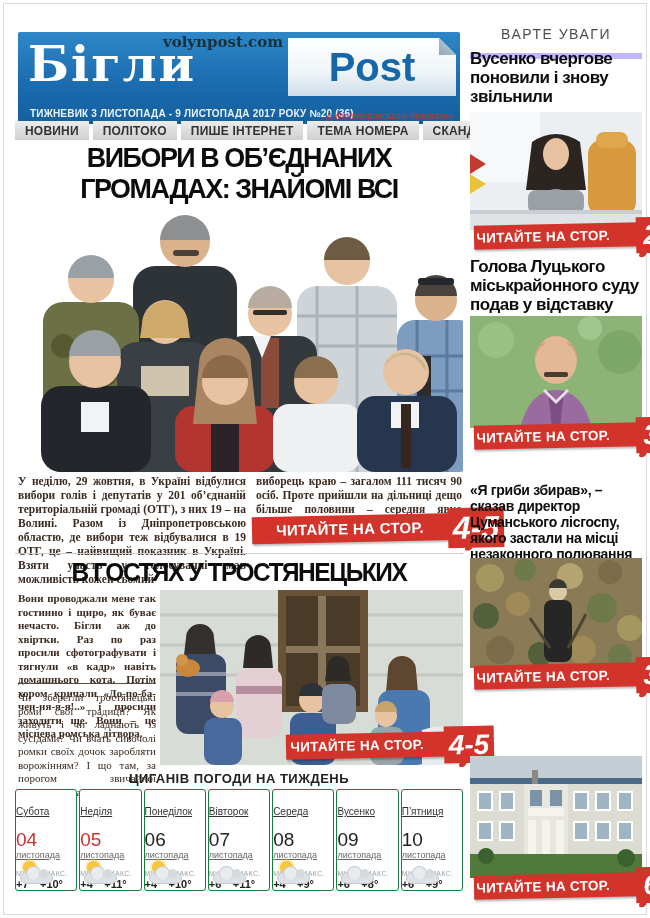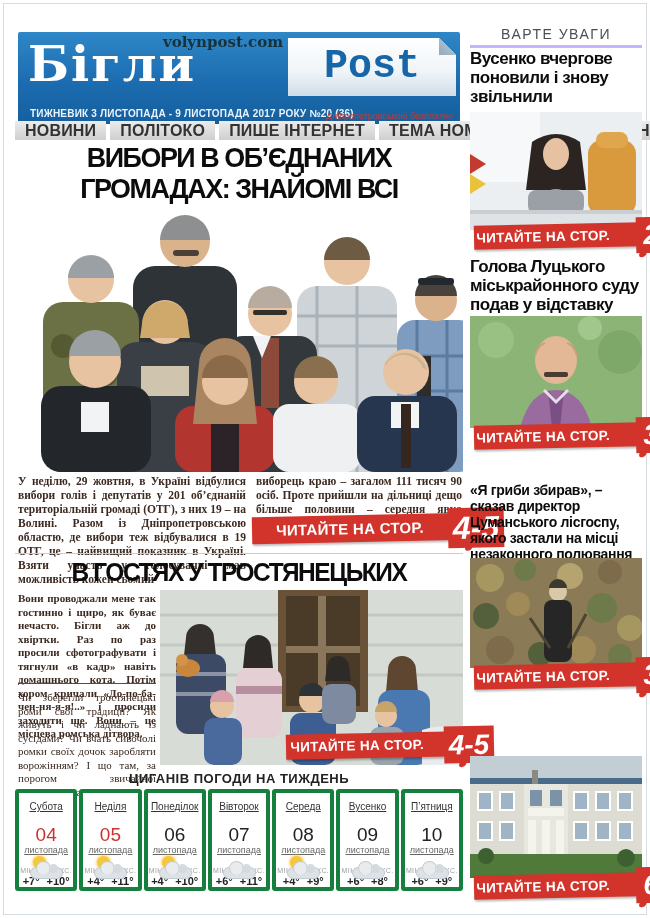--- a/index.html
+++ b/index.html
@@ -16,30 +16,30 @@
     font-family:"DejaVu Serif",serif;font-weight:bold;font-size:15px;color:#16323e;}
   .mast-title{position:absolute;left:10px;top:8px;
     font-family:"DejaVu Serif",serif;font-weight:bold;font-size:48px;color:#ffffff;
     letter-spacing:2px;line-height:1;}
   .post-box{position:absolute;right:4px;top:6px;width:168px;height:58px;
     background:linear-gradient(180deg,#ffffff 0%,#eef4f8 60%,#cfdde8 100%);
     clip-path:polygon(0 0,calc(100% - 17px) 0,100% 17px,100% 100%,0 100%);
     display:flex;align-items:center;justify-content:center;}
   .post-fold{position:absolute;right:4px;top:6px;width:17px;height:17px;
     background:linear-gradient(225deg,transparent 49%,#a9bcc9 50%,#8fa8b8 100%);}
-  .post-text{font-family:Liberation Mono, monospace;font-weight:bold;font-size:40px;
+  .post-text{font-family:Liberation Sans, sans-serif;font-weight:bold;font-size:40px;
     color:#1767a8;line-height:1;}
   .mast-tagline{position:absolute;left:12px;bottom:5px;font-size:10px;font-weight:bold;
     color:#eaf3fa;letter-spacing:0.2px;}
   .mast-free{position:absolute;right:7px;bottom:3px;font-size:9px;color:#b5413a;}
 
   
   .nav{left:15px;top:121px;width:448px;height:19px;display:flex;gap:4px;}
   .nav-item{flex:0 0 auto;background:linear-gradient(180deg,#ececec,#cfcfcf);
-    color:#333;font-size:16px;font-weight:bold;display:flex;align-items:center;
+    color:#333;font-size:12px;font-weight:bold;display:flex;align-items:center;
     padding:0 10px;letter-spacing:0.2px;}
 
   
   .h1{left:8px;top:142px;width:462px;text-align:center;color:#0c0c0c;
     font-size:28px;font-weight:bold;line-height:31px;letter-spacing:-1.5px;
     transform:scaleX(0.96);transform-origin:center;}
   .h2{left:8px;top:557px;width:462px;text-align:center;color:#0c0c0c;
     font-size:26px;font-weight:bold;letter-spacing:-1.5px;
     transform:scaleX(0.94);transform-origin:center;}
 
@@ -65,41 +65,41 @@
   .rm-lead .num{right:-38px;top:-5px;width:56px;height:40px;font-size:32px;}
   .rm-story2{left:286px;top:733px;width:138px;height:25px;font-size:13.5px;padding-right:36px;}
   .rm-story2 .num{right:-34px;top:-5px;width:50px;height:37px;font-size:28px;}
   .rm-side{height:24px;font-size:13.5px;padding-right:30px;}
   .rm-side .num{right:-26px;top:-5px;width:30px;height:36px;font-size:28px;}
 
   
   .weather-title{left:15px;top:771px;width:448px;text-align:center;
     font-size:13px;font-weight:bold;color:#222;letter-spacing:0.5px;}
   .weather-row{left:15px;top:789px;width:448px;height:102px;display:flex;gap:2px;}
-  .wcard{flex:1 1 0;background:#fff;border:4px solid #15803d;border-radius:3px;
-    display:flex;flex-direction:column;align-items:center;padding-top:8px;}
+  .wcard{flex:1 1 0;background:#fff;border:1px solid #15803d;border-radius:3px;
+    display:flex;flex-direction:column;padding-top:16px;}
   .wday{font-size:10px;color:#333;text-decoration:underline;}
   .wdate{font-size:19px;line-height:21px;color:#222;margin-top:12px;}
   .wdate.weekend{color:#cc3330;}
   .wmonth{font-size:9px;color:#666;text-decoration:underline;}
   .wicon{position:relative;width:40px;height:22px;margin:3px 0 2px;}
   .sun{position:absolute;left:7px;top:-2px;width:13px;height:13px;border-radius:50%;
     background:#f6c73c;box-shadow:0 0 3px 1px rgba(246,199,60,0.7);}
   .cloud{position:absolute;left:4px;top:9px;width:31px;height:10px;border-radius:8px;
     background:#dde2e6;border:1px solid #c4ccd2;}
   .cloud::before{content:"";position:absolute;left:5px;top:-7px;width:13px;height:13px;
     border-radius:50%;background:#e8ecef;border:1px solid #c4ccd2;border-bottom:none;}
   .cloud::after{content:"";position:absolute;right:4px;top:-4px;width:9px;height:9px;
     border-radius:50%;background:#d4dade;}
   .wmm{display:flex;gap:12px;font-size:7px;color:#9aa0a5;letter-spacing:0.4px;}
   .wtemps{display:flex;gap:7px;font-size:11px;font-weight:bold;color:#222;margin-top:1px;}
 
   
   .sb-header{left:470px;top:26px;width:172px;text-align:center;font-size:14px;
-    color:#4a4f53;letter-spacing:1.5px;padding-bottom:3px;border-bottom:3px solid #c4b5fd;}
+    color:#4a4f53;letter-spacing:1.5px;padding-bottom:11px;border-bottom:6px solid #c4b5fd;}
   .sb-title{left:470px;width:172px;text-align:left;color:#0c0c0c;font-weight:bold;}
   .sb-t1{top:49px;font-size:17px;line-height:19px;letter-spacing:-0.5px;}
   .sb-t2{top:257px;font-size:17px;line-height:19px;letter-spacing:-0.5px;}
   .sb-t3{top:458px;font-size:14px;line-height:16px;letter-spacing:-0.3px;margin-top:24px;}
   .sb-t4{top:700px;font-size:17px;line-height:19px;letter-spacing:-0.5px;}
   .photo{overflow:hidden;background:#e8e8e8;}
   .photo svg{display:block;}
 </style>
 </head>
 <body>

